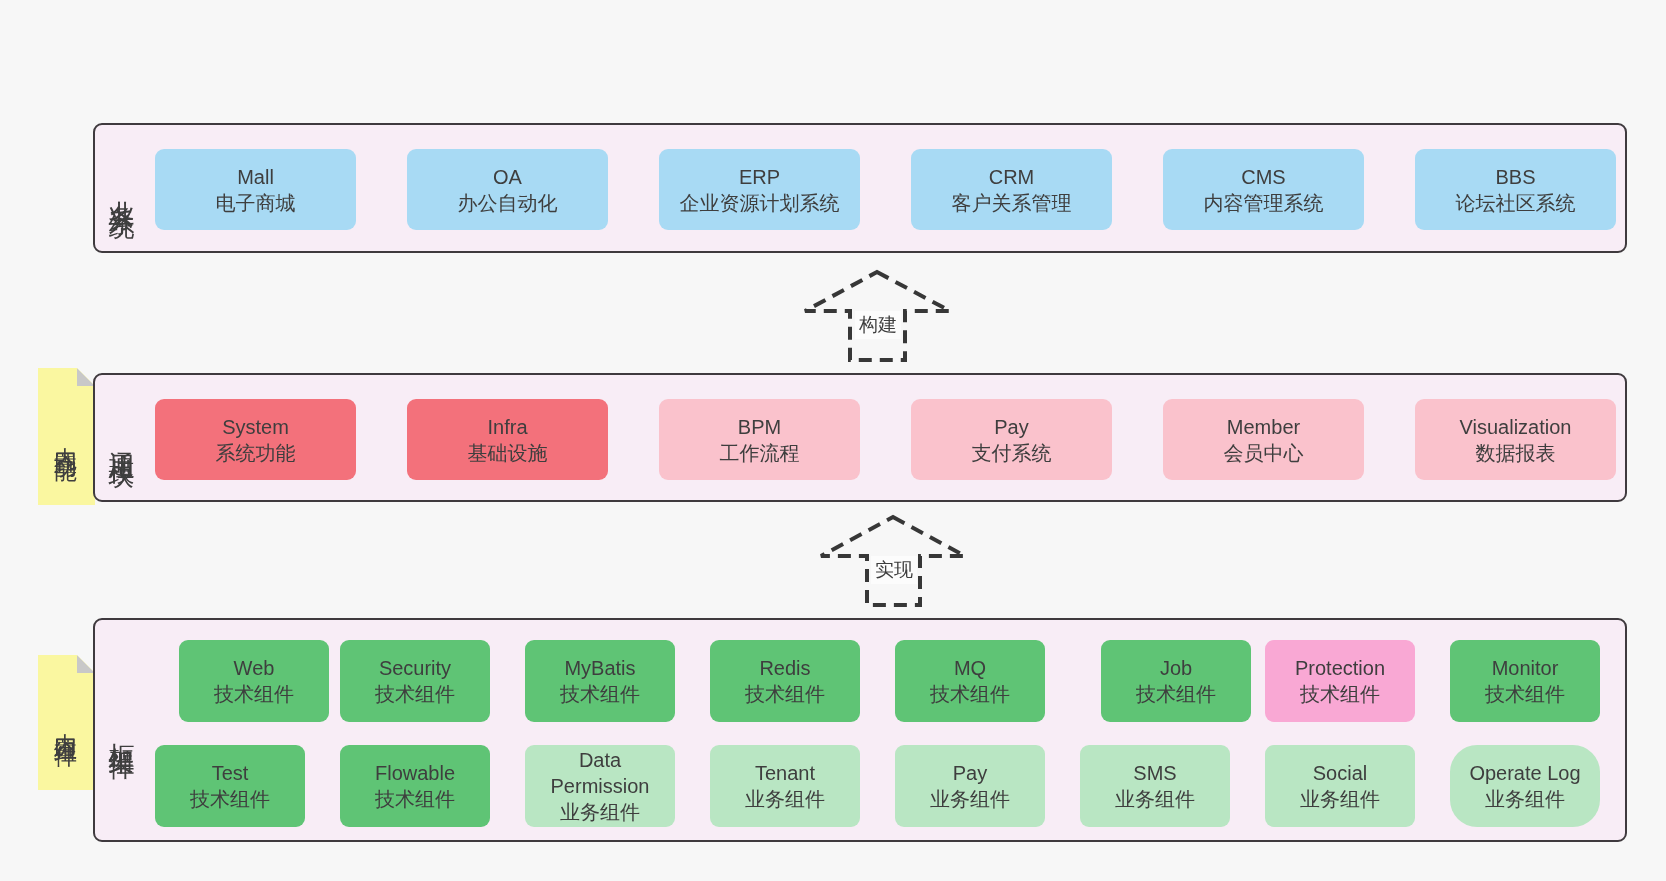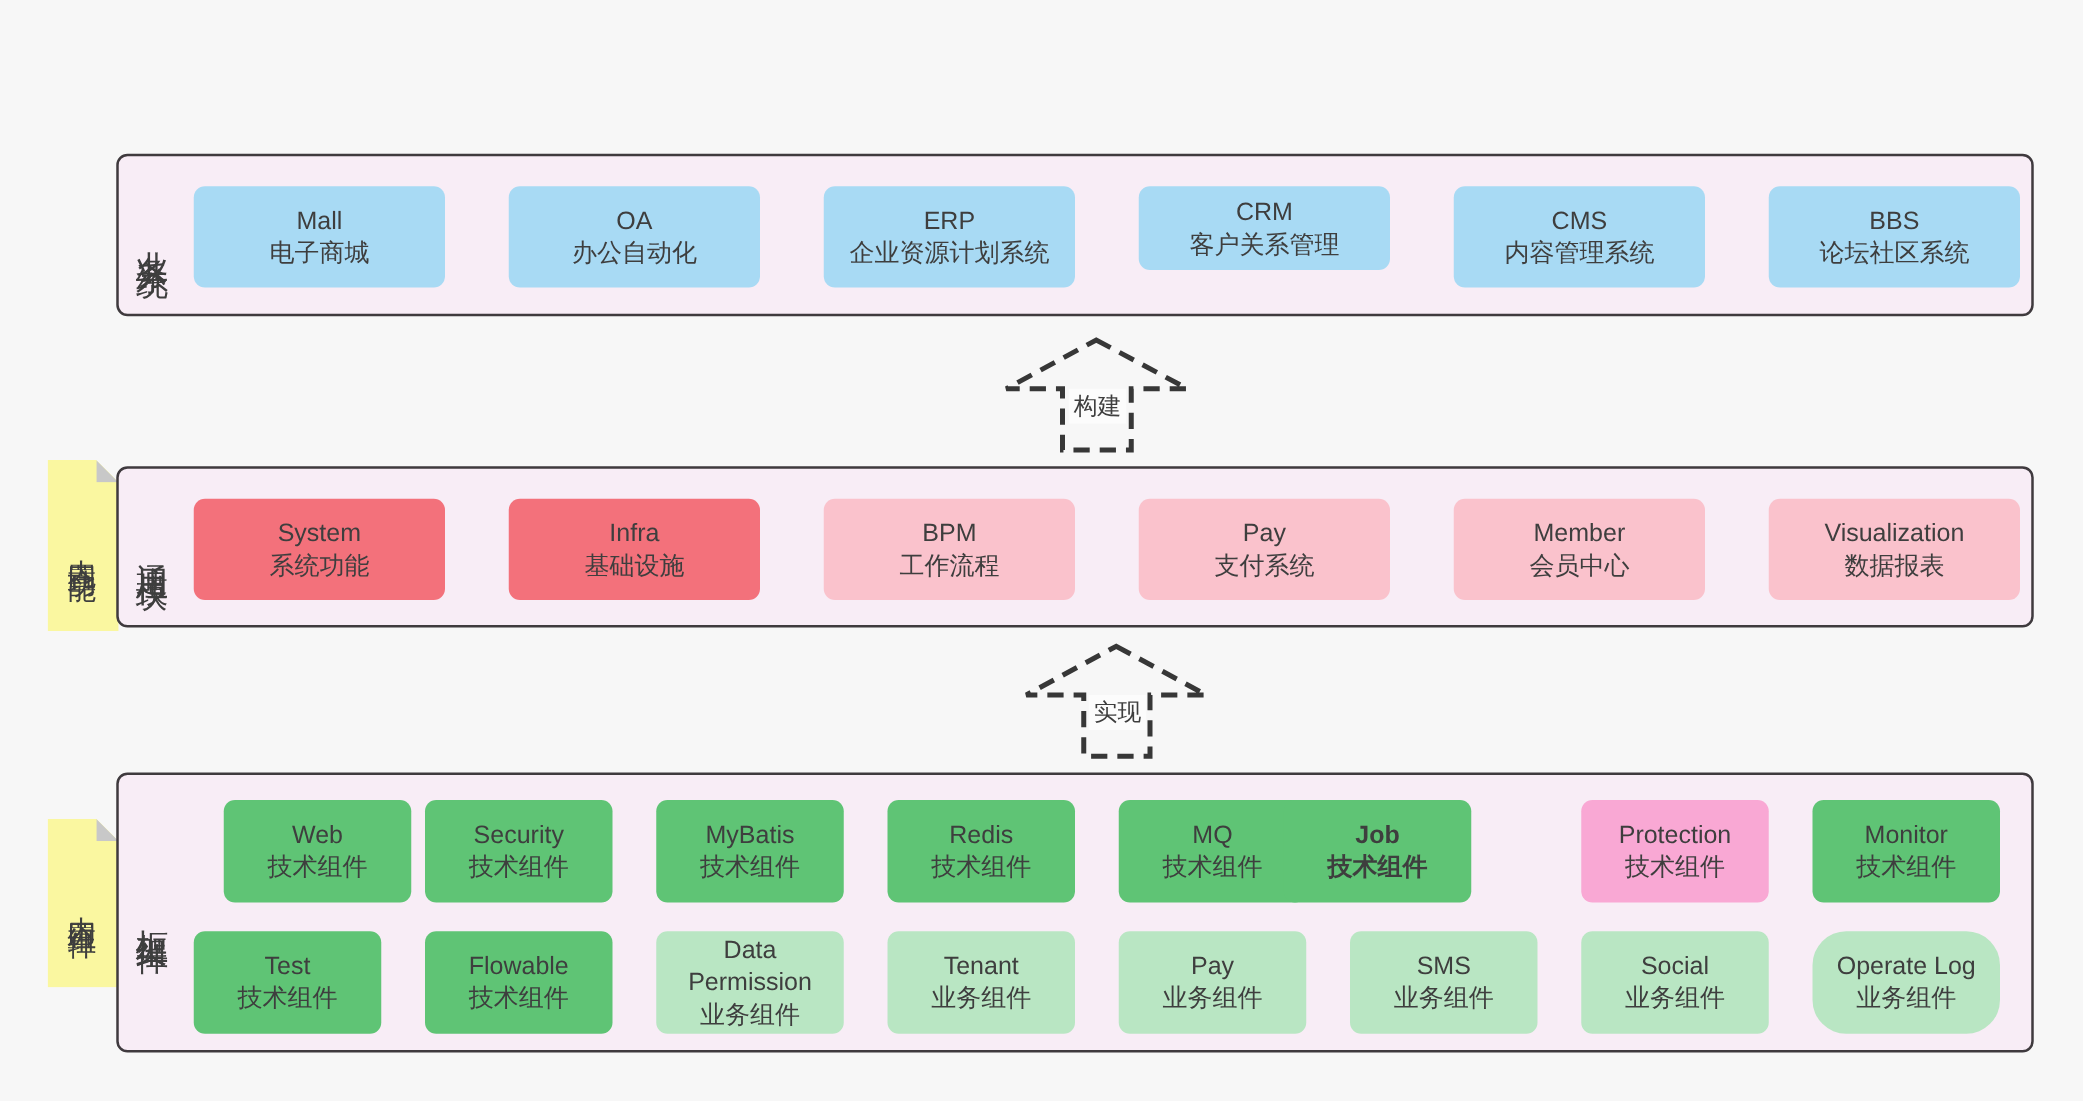--- a/index.html
+++ b/index.html
@@ -68,21 +68,21 @@
           <div class="zh">电子商城</div>
         </div>
         <div class="dbox" style="left: 312px; top: 24px; width: 201px; height: 81px; background: rgb(168, 218, 244);">
           <div class="en">OA</div>
           <div class="zh">办公自动化</div>
         </div>
         <div class="dbox" style="left: 564px; top: 24px; width: 201px; height: 81px; background: rgb(168, 218, 244); text-align: center;">
           <div class="en">ERP</div>
           <div class="zh">企业资源计划系统</div>
         </div>
-        <div class="dbox" style="left: 816px; top: 24px; width: 201px; height: 67px; background: rgb(168, 218, 244);">
+        <div class="dbox" style="left: 816px; top: 24px; width: 201px; height: 81px; background: rgb(168, 218, 244);">
           <div class="en">CRM</div>
           <div class="zh">客户关系管理</div>
         </div>
         <div class="dbox" style="left: 1068px; top: 24px; width: 201px; height: 81px; background: rgb(168, 218, 244);">
           <div class="en">CMS</div>
           <div class="zh">内容管理系统</div>
         </div>
         <div class="dbox" style="left: 1320px; top: 24px; width: 201px; height: 81px; background: rgb(168, 218, 244);">
           <div class="en">BBS</div>
           <div class="zh">论坛社区系统</div>
@@ -134,21 +134,21 @@
           <div class="zh">技术组件</div>
         </div>
         <div class="dbox" style="left: 615px; top: 20px; width: 150px; height: 82px; background: rgb(95, 196, 117);">
           <div class="en">Redis</div>
           <div class="zh">技术组件</div>
         </div>
         <div class="dbox" style="left: 800px; top: 20px; width: 150px; height: 82px; background: rgb(95, 196, 117);">
           <div class="en">MQ</div>
           <div class="zh">技术组件</div>
         </div>
-        <div class="dbox" style="left: 932px; top: 20px; width: 150px; height: 82px; background: rgb(95, 196, 117); font-weight: bold;">
+        <div class="dbox" style="left: 1006px; top: 20px; width: 150px; height: 82px; background: rgb(95, 196, 117);">
           <div class="en">Job</div>
           <div class="zh">技术组件</div>
         </div>
         <div class="dbox" style="left: 1170px; top: 20px; width: 150px; height: 82px; background: #f9a8d4;">
           <div class="en">Protection</div>
           <div class="zh">技术组件</div>
         </div>
         <div class="dbox" style="left: 1355px; top: 20px; width: 150px; height: 82px; background: rgb(95, 196, 117);">
           <div class="en">Monitor</div>
           <div class="zh">技术组件</div>

